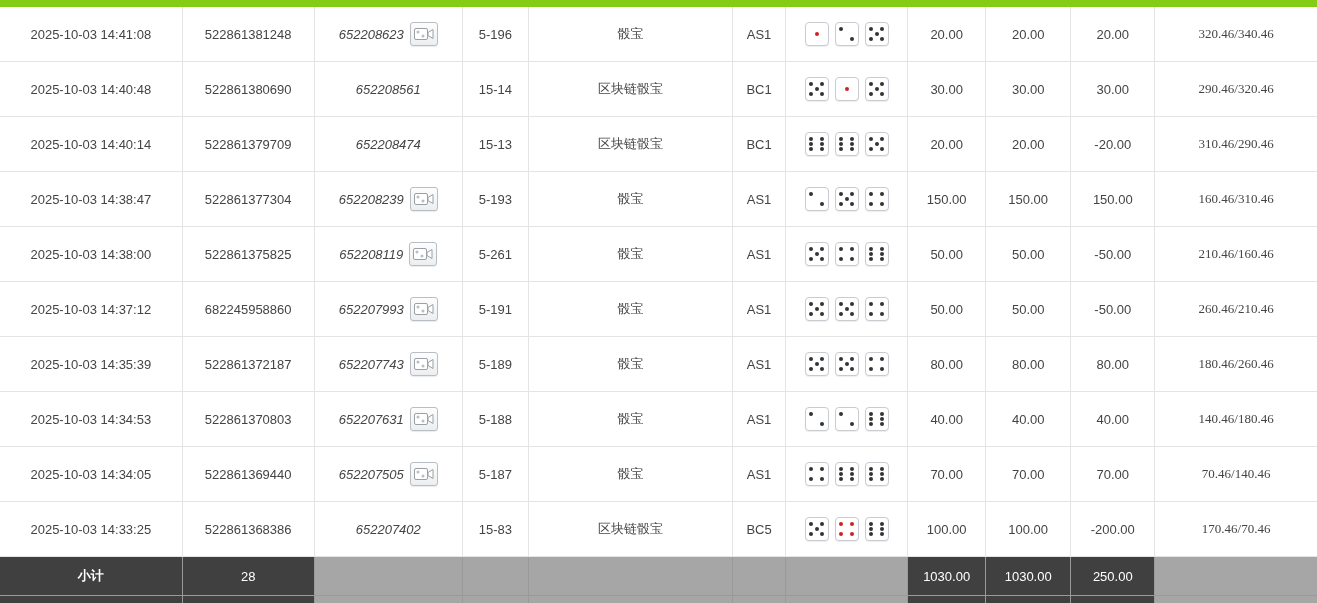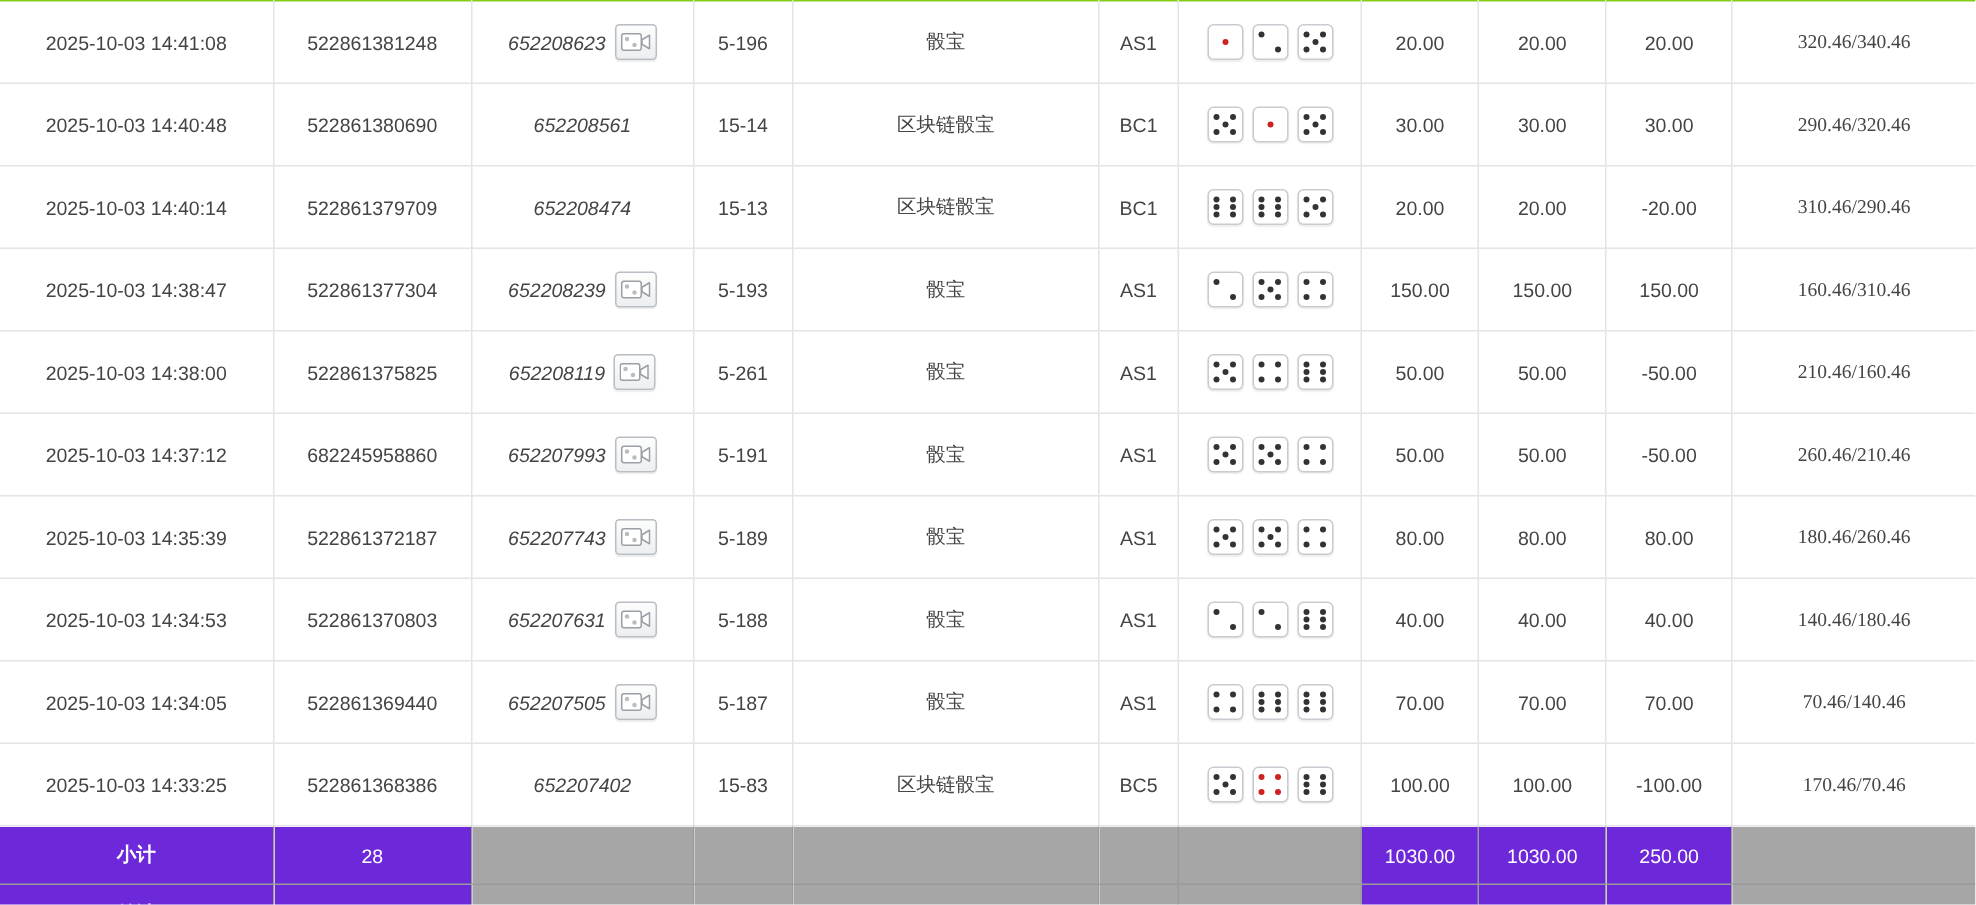--- a/index.html
+++ b/index.html
@@ -30,21 +30,21 @@
     font-size: 13px;
     color: #444444;
     white-space: nowrap;
     overflow: hidden;
   }
   table.bet-table td:last-child {
     border-right: none;
     font-family: Liberation Serif, serif;
   }
   table.bet-table tr:first-child td {
-    border-top: 1px solid #84cc16;
+    border-top: 7px solid #84cc16;
   }
   
   .col-time   { width: 182px; }
   .col-order  { width: 132px; }
   .col-round  { width: 148px; }
   .col-issue  { width: 66px; }
   .col-game   { width: 204px; }
   .col-table  { width: 53px; }
   .col-dice   { width: 122px; }
   .col-bet    { width: 78px; }
@@ -107,21 +107,21 @@
   .pip.red { background: #cc2222; }
 
   
   .f1 .p1 { grid-area: 2 / 2; }
   .f2 .p1 { grid-area: 1 / 1; } .f2 .p2 { grid-area: 3 / 3; }
   .f4 .p1 { grid-area: 1 / 1; } .f4 .p2 { grid-area: 1 / 3; } .f4 .p3 { grid-area: 3 / 1; } .f4 .p4 { grid-area: 3 / 3; }
   .f5 .p1 { grid-area: 1 / 1; } .f5 .p2 { grid-area: 1 / 3; } .f5 .p3 { grid-area: 2 / 2; } .f5 .p4 { grid-area: 3 / 1; } .f5 .p5 { grid-area: 3 / 3; }
   .f6 .p1 { grid-area: 1 / 1; } .f6 .p2 { grid-area: 1 / 3; } .f6 .p3 { grid-area: 2 / 1; } .f6 .p4 { grid-area: 2 / 3; } .f6 .p5 { grid-area: 3 / 1; } .f6 .p6 { grid-area: 3 / 3; }
 
   tr.summary-row td {
-    background: #6d28d9;
+    background: #404040;
     color: #ffffff;
     font-weight: bold;
     height: 38px;
     border-bottom: 1px solid #9a9a9a;
     border-right: 1px solid #9a9a9a;
   }
   tr.summary-row td.blank { background: #a6a6a6; }
   tr.summary-row td.num { font-weight: normal; color: #ffffff; }
 </style>
 </head>
@@ -579,21 +579,21 @@
               <span class="pip p2"></span>
               <span class="pip p3"></span>
               <span class="pip p4"></span>
               <span class="pip p5"></span>
               <span class="pip p6"></span>
             </span>
           </div>
         </td>
         <td class="amount-bet">100.00</td>
         <td>100.00</td>
-        <td class="amount-neg">-100.00</td>
+        <td class="amount-neg">-200.00</td>
         <td>170.46/70.46</td>
       </tr>
       <tr class="summary-row">
         <td>小计</td>
         <td class="num">28</td>
         <td class="blank"></td>
         <td class="blank"></td>
         <td class="blank"></td>
         <td class="blank"></td>
         <td class="blank"></td>

